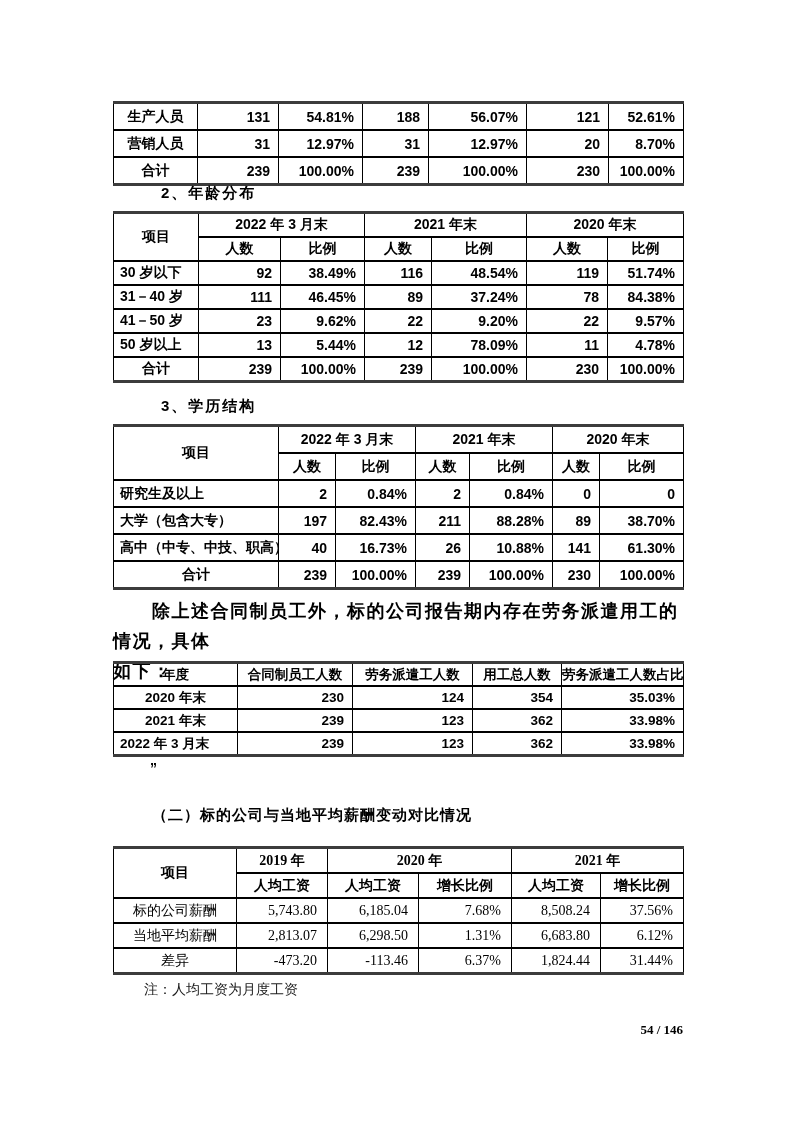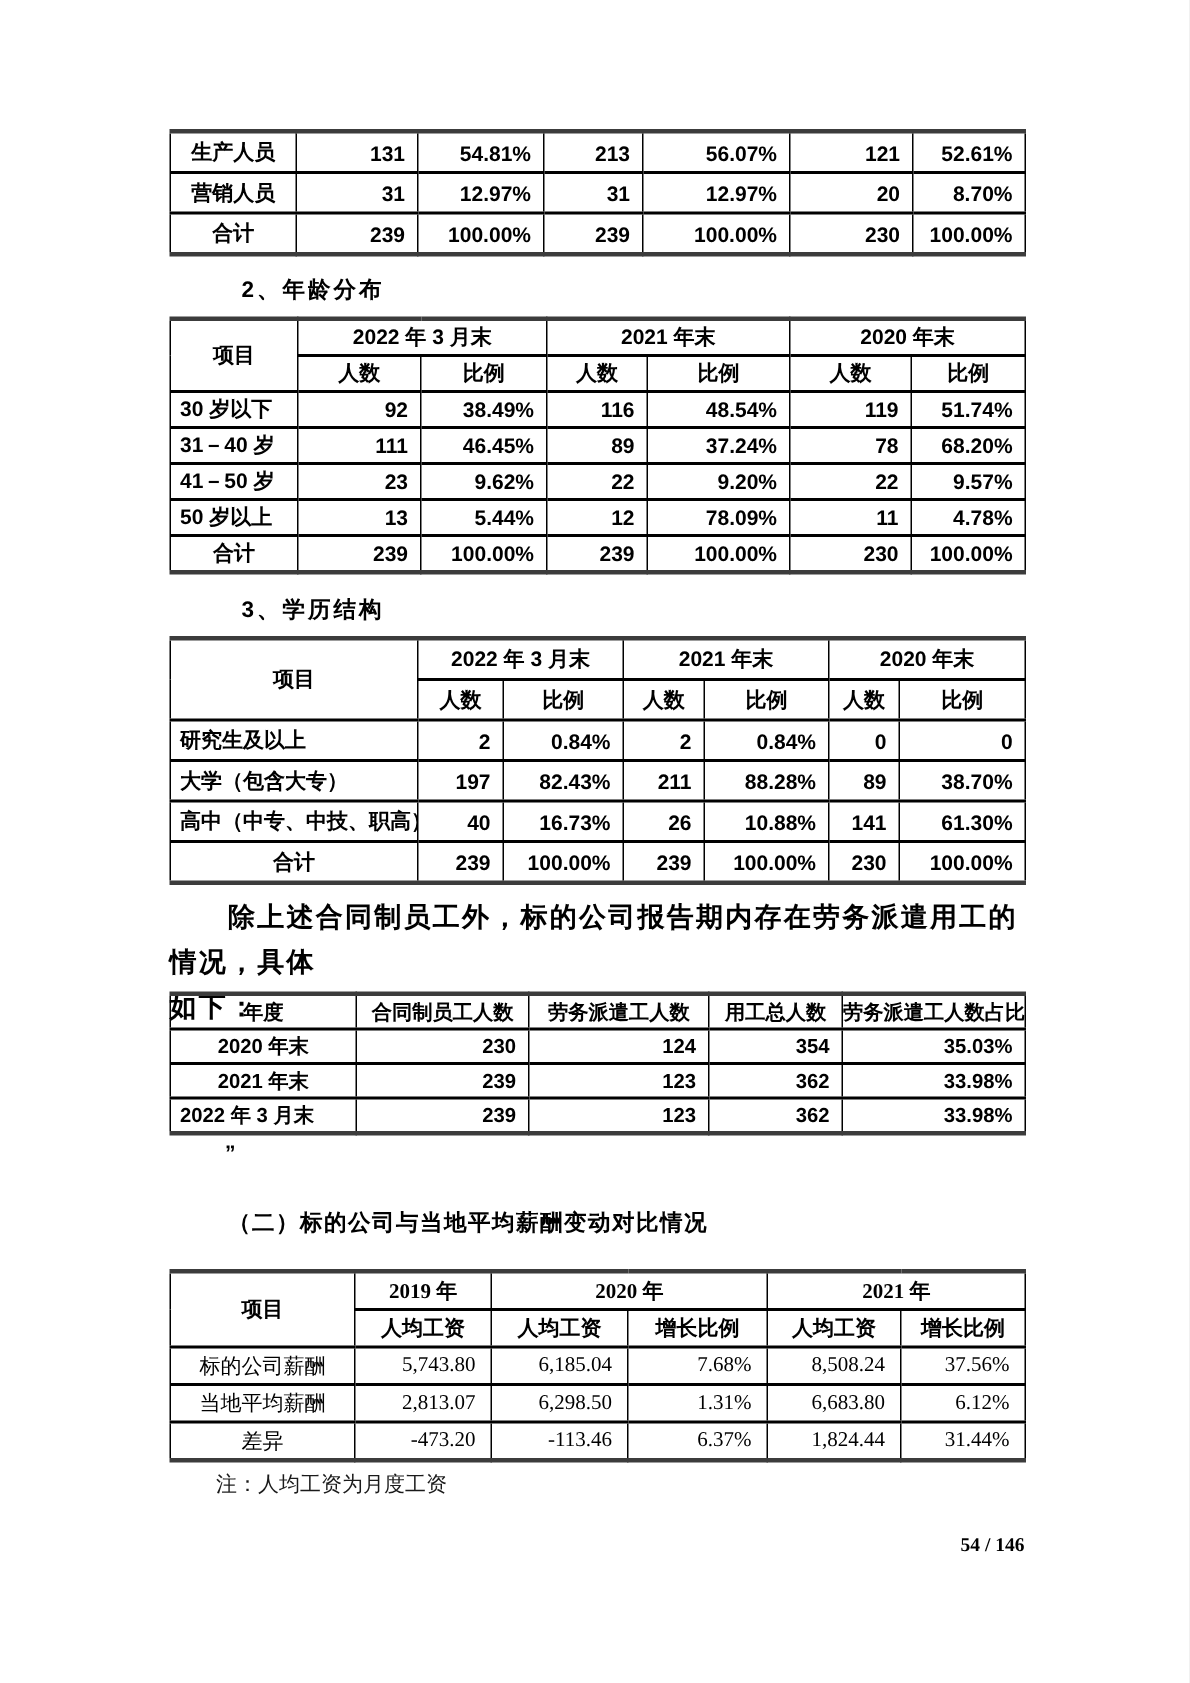--- a/index.html
+++ b/index.html
@@ -39,36 +39,36 @@
   .sec-h{position:absolute;left:152px;font-weight:bold;font-size:15px;letter-spacing:1px;color:#000;}
   .note{position:absolute;left:144px;font-family:"Liberation Serif",serif;font-size:14px;color:#1a1a1a;}
   .pagenum{position:absolute;right:110px;font-family:"Liberation Serif",serif;
            font-weight:bold;font-size:13px;color:#000;margin-left:32px;}
 </style>
 </head>
 <body>
 
 <div class="page">
 
-  <table class="bt t1" style="top:86px;">
+  <table class="bt t1" style="top:101px;">
     <colgroup>
         <col style="width:84px">
         <col style="width:81px">
         <col style="width:84px">
         <col style="width:66px">
         <col style="width:98px">
         <col style="width:82px">
         <col style="width:75px">
       </colgroup>
     <tbody>
         <tr>
       <td class="c">生产人员</td>
       <td class="n">131</td>
       <td class="n">54.81%</td>
-      <td class="n">213</td>
+      <td class="n">188</td>
       <td class="n">56.07%</td>
       <td class="n">121</td>
       <td class="n">52.61%</td>
     </tr>
     <tr>
       <td class="c">营销人员</td>
       <td class="n">31</td>
       <td class="n">12.97%</td>
       <td class="n">31</td>
       <td class="n">12.97%</td>
@@ -123,21 +123,21 @@
       <td class="n">119</td>
       <td class="n">51.74%</td>
     </tr>
     <tr>
       <td class="l">31－40 岁</td>
       <td class="n">111</td>
       <td class="n">46.45%</td>
       <td class="n">89</td>
       <td class="n">37.24%</td>
       <td class="n">78</td>
-      <td class="n">68.20%</td>
+      <td class="n">84.38%</td>
     </tr>
     <tr>
       <td class="l">41－50 岁</td>
       <td class="n">23</td>
       <td class="n">9.62%</td>
       <td class="n">22</td>
       <td class="n">9.20%</td>
       <td class="n">22</td>
       <td class="n">9.57%</td>
     </tr>

